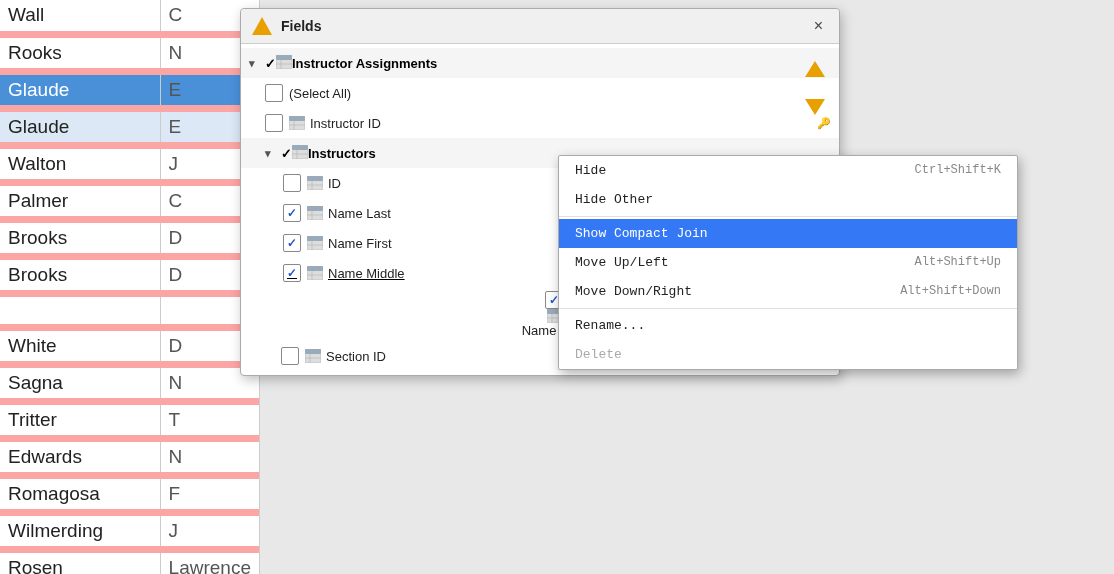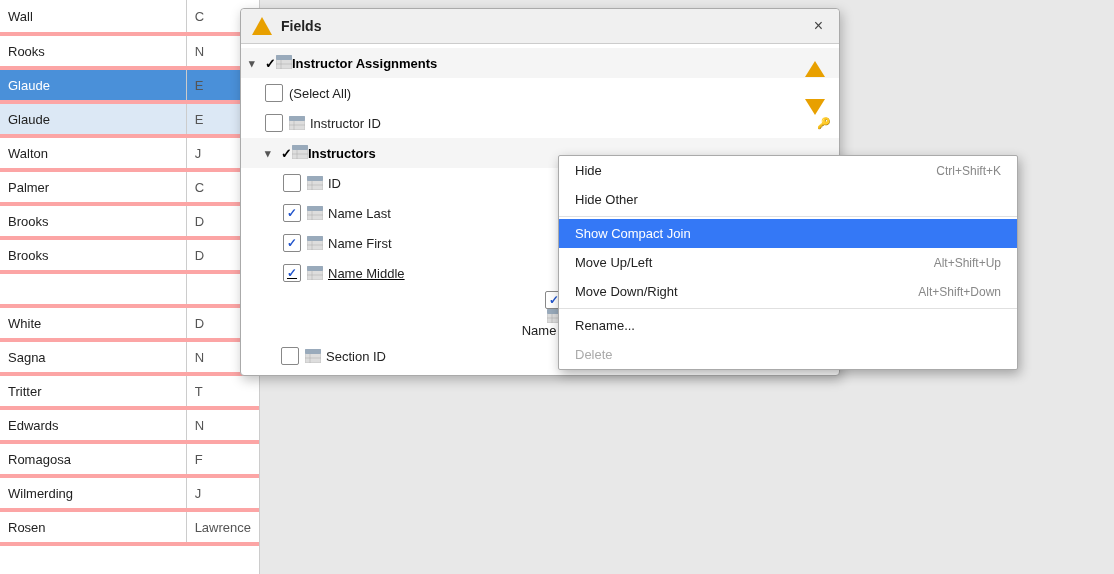--- a/index.html
+++ b/index.html
@@ -24,22 +24,22 @@
     }
 
     .bg-table table {
       width: 100%;
       border-collapse: collapse;
     }
 
     .bg-table td {
       padding: 4px 8px;
       height: 34px;
-      border-bottom: 4px solid #fca5a5;
-      font-size: 13px;
+      border-bottom: 7px solid #fca5a5;
+      font-size: 19px;
       color: #222;
     }
 
     .bg-table .col2 {
       border-left: 1px solid #ccc;
       width: 50px;
       color: #555;
     }
 
     .row-selected td {
@@ -228,25 +228,25 @@
       width: 460px;
       background: white;
       border: 1px solid #aaa;
       box-shadow: 2px 4px 12px rgba(0,0,0,0.3);
       z-index: 20;
       border-radius: 2px;
     }
 
     .context-item {
       display: flex;
-      align-items: center;
       justify-content: space-between;
       padding: 7px 16px;
       cursor: pointer;
       color: #222;
+      font-family: Liberation Mono, monospace;
     }
 
     .context-item.active {
       background: #3478f6;
       color: white;
     }
 
     .context-item.disabled {
       color: #aaa;
       cursor: default;

